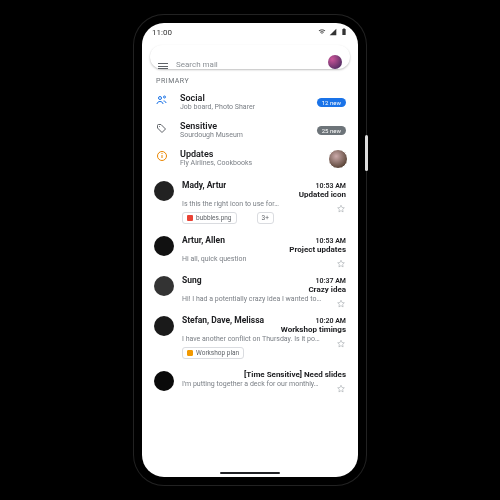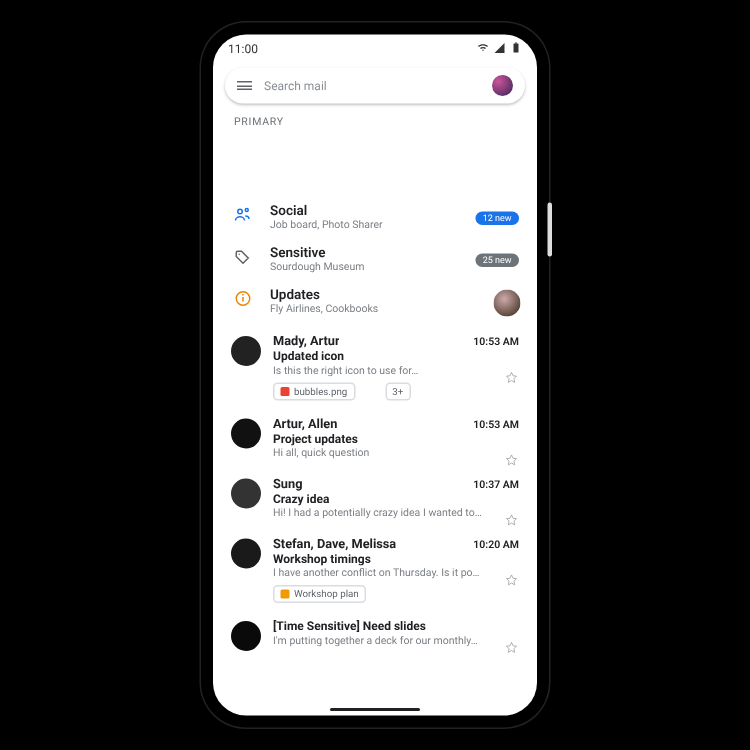--- a/index.html
+++ b/index.html
@@ -51,38 +51,38 @@
     color: #333;
   }
   .status-icons { display: flex; gap: 3px; align-items: center; }
   .status-icons svg { width: 8px; height: 8px; }
   .searchbar {
     margin: 4px 8px 6px 8px;
     height: 24px;
     border-radius: 12px;
     box-shadow: 0 1px 2px rgba(0,0,0,0.25);
     display: flex;
-    align-items: center;
+    align-items: flex-end;
     padding: 0 8px;
     gap: 8px;
   }
   .hamburger { display:flex; flex-direction:column; gap:1.5px; }
   .hamburger span { width:10px; height:1px; background:#5f6368; }
   .search-text { flex:1; font-size:8px; color:#8a8f94; }
   .avatar {
     width: 14px; height: 14px; border-radius: 50%;
     background: radial-gradient(circle at 30% 30%, #c59, #325);
   }
   .section-label {
     font-size: 7px;
     letter-spacing: 0.5px;
     color: #6b7075;
     padding: 2px 14px 4px;
   }
-  .list { flex:1; overflow:hidden;margin-top:43px; }
+  .list { flex:1; overflow:hidden; }
   .cat-row {
     display:flex; align-items:flex-start; gap:10px;
     padding: 4px 12px 6px 12px;
   }
   .cat-icon { width:16px; display:flex; justify-content:center; padding-top:1px; }
   .cat-icon svg { width:12px; height:12px; }
   .cat-body { flex:1; min-width:0; }
   .cat-title { font-size:9px; font-weight:600; color:#202124; }
   .cat-sub { font-size:7px; color:#7a7f85; }
   .badge {
@@ -93,20 +93,21 @@
   .badge-grey { background:#6d7479; }
   .float-avatar {
     width:20px; height:20px; border-radius:50%;
     background: radial-gradient(circle at 40% 35%, #caa, #321);
     border:1px solid #fff;
     margin-right:-2px;
   }
   .mail-row {
     display:flex; align-items:flex-start; gap:8px;
     padding: 5px 12px 6px 12px;
+    text-align: right;
   }
   .mail-avatar {
     width:20px; height:20px; border-radius:50%;
     flex-shrink:0; margin-top:1px;
   }
   .mail-body { flex:1; min-width:0; }
   .mail-top { display:flex; justify-content:space-between; align-items:baseline; gap:4px;}
   .sender { font-size:8.5px; font-weight:700; color:#202124; white-space:nowrap; overflow:hidden; text-overflow:ellipsis; }
   .time { font-size:7px; font-weight:600; color:#202124; flex-shrink:0; }
   .subject { font-size:8px; font-weight:700; color:#202124; white-space:nowrap; overflow:hidden; text-overflow:ellipsis; }

